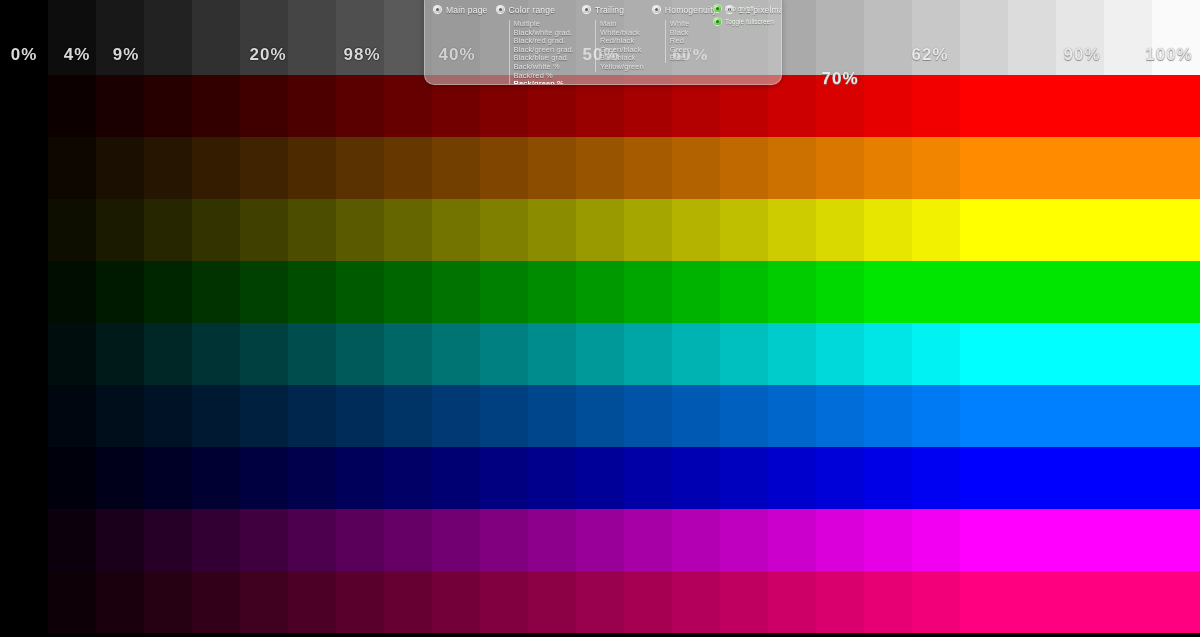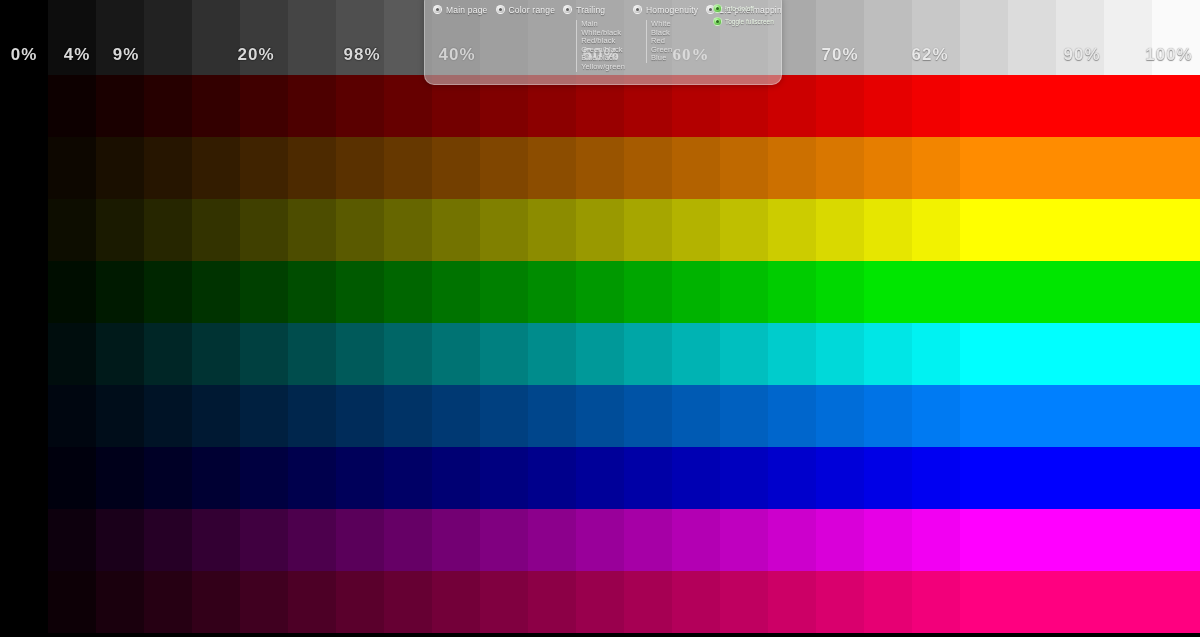--- a/index.html
+++ b/index.html
@@ -419,43 +419,53 @@
         <div class="cell" style="background: rgb(255, 0, 128);"></div>
         <div class="cell" style="background: rgb(255, 0, 128);"></div>
         <div class="cell" style="background: rgb(255, 0, 128);"></div>
       </div>
     </div>
 
   <div id="scale">
       <div class="pct dark" style="left: 24px;">0%</div>
       <div class="pct dark" style="left: 77px;">4%</div>
       <div class="pct dark" style="left: 126px;">9%</div>
-      <div class="pct dark" style="left: 256px;">20%</div>
+      <div class="pct dark" style="left: 268px;">20%</div>
       <div class="pct dark" style="left: 362px;">98%</div>
       <div class="pct dark" style="left: 457px;">40%</div>
       <div class="pct light" style="left: 601px;">50%</div>
       <div class="pct light" style="left: 691px; font-family: Liberation Serif, serif;">60%</div>
-      <div class="pct light" style="left: 840px;">70%</div>
+      <div class="pct light" style="left: 840px; margin-top: 24px;">70%</div>
       <div class="pct light" style="left: 930px;">62%</div>
       <div class="pct light" style="left: 1082px;">90%</div>
       <div class="pct light" style="left: 1169px;">100%</div>
     </div>
 
   <div id="menu">
     <div id="menu-cols">
         <div class="mcol">
           <div class="mhead">
             <span class="radio"></span>
             <span class="mlabel">Main page</span>
           </div>
         </div>
         <div class="mcol">
           <div class="mhead">
             <span class="radio"></span>
             <span class="mlabel">Color range</span>
+          </div>
+          <div class="submenu">
+            <div class="subitem">Multiple</div>
+            <div class="subitem">Black/white grad.</div>
+            <div class="subitem">Black/red grad.</div>
+            <div class="subitem">Black/green grad.</div>
+            <div class="subitem">Black/blue grad.</div>
+            <div class="subitem">Back/white %</div>
+            <div class="subitem">Back/red %</div>
+            <div class="subitem sel">Back/green %</div>
           </div>
         </div>
         <div class="mcol">
           <div class="mhead">
             <span class="radio"></span>
             <span class="mlabel">Trailing</span>
           </div>
           <div class="submenu">
             <div class="subitem">Main</div>
             <div class="subitem">White/black</div>

